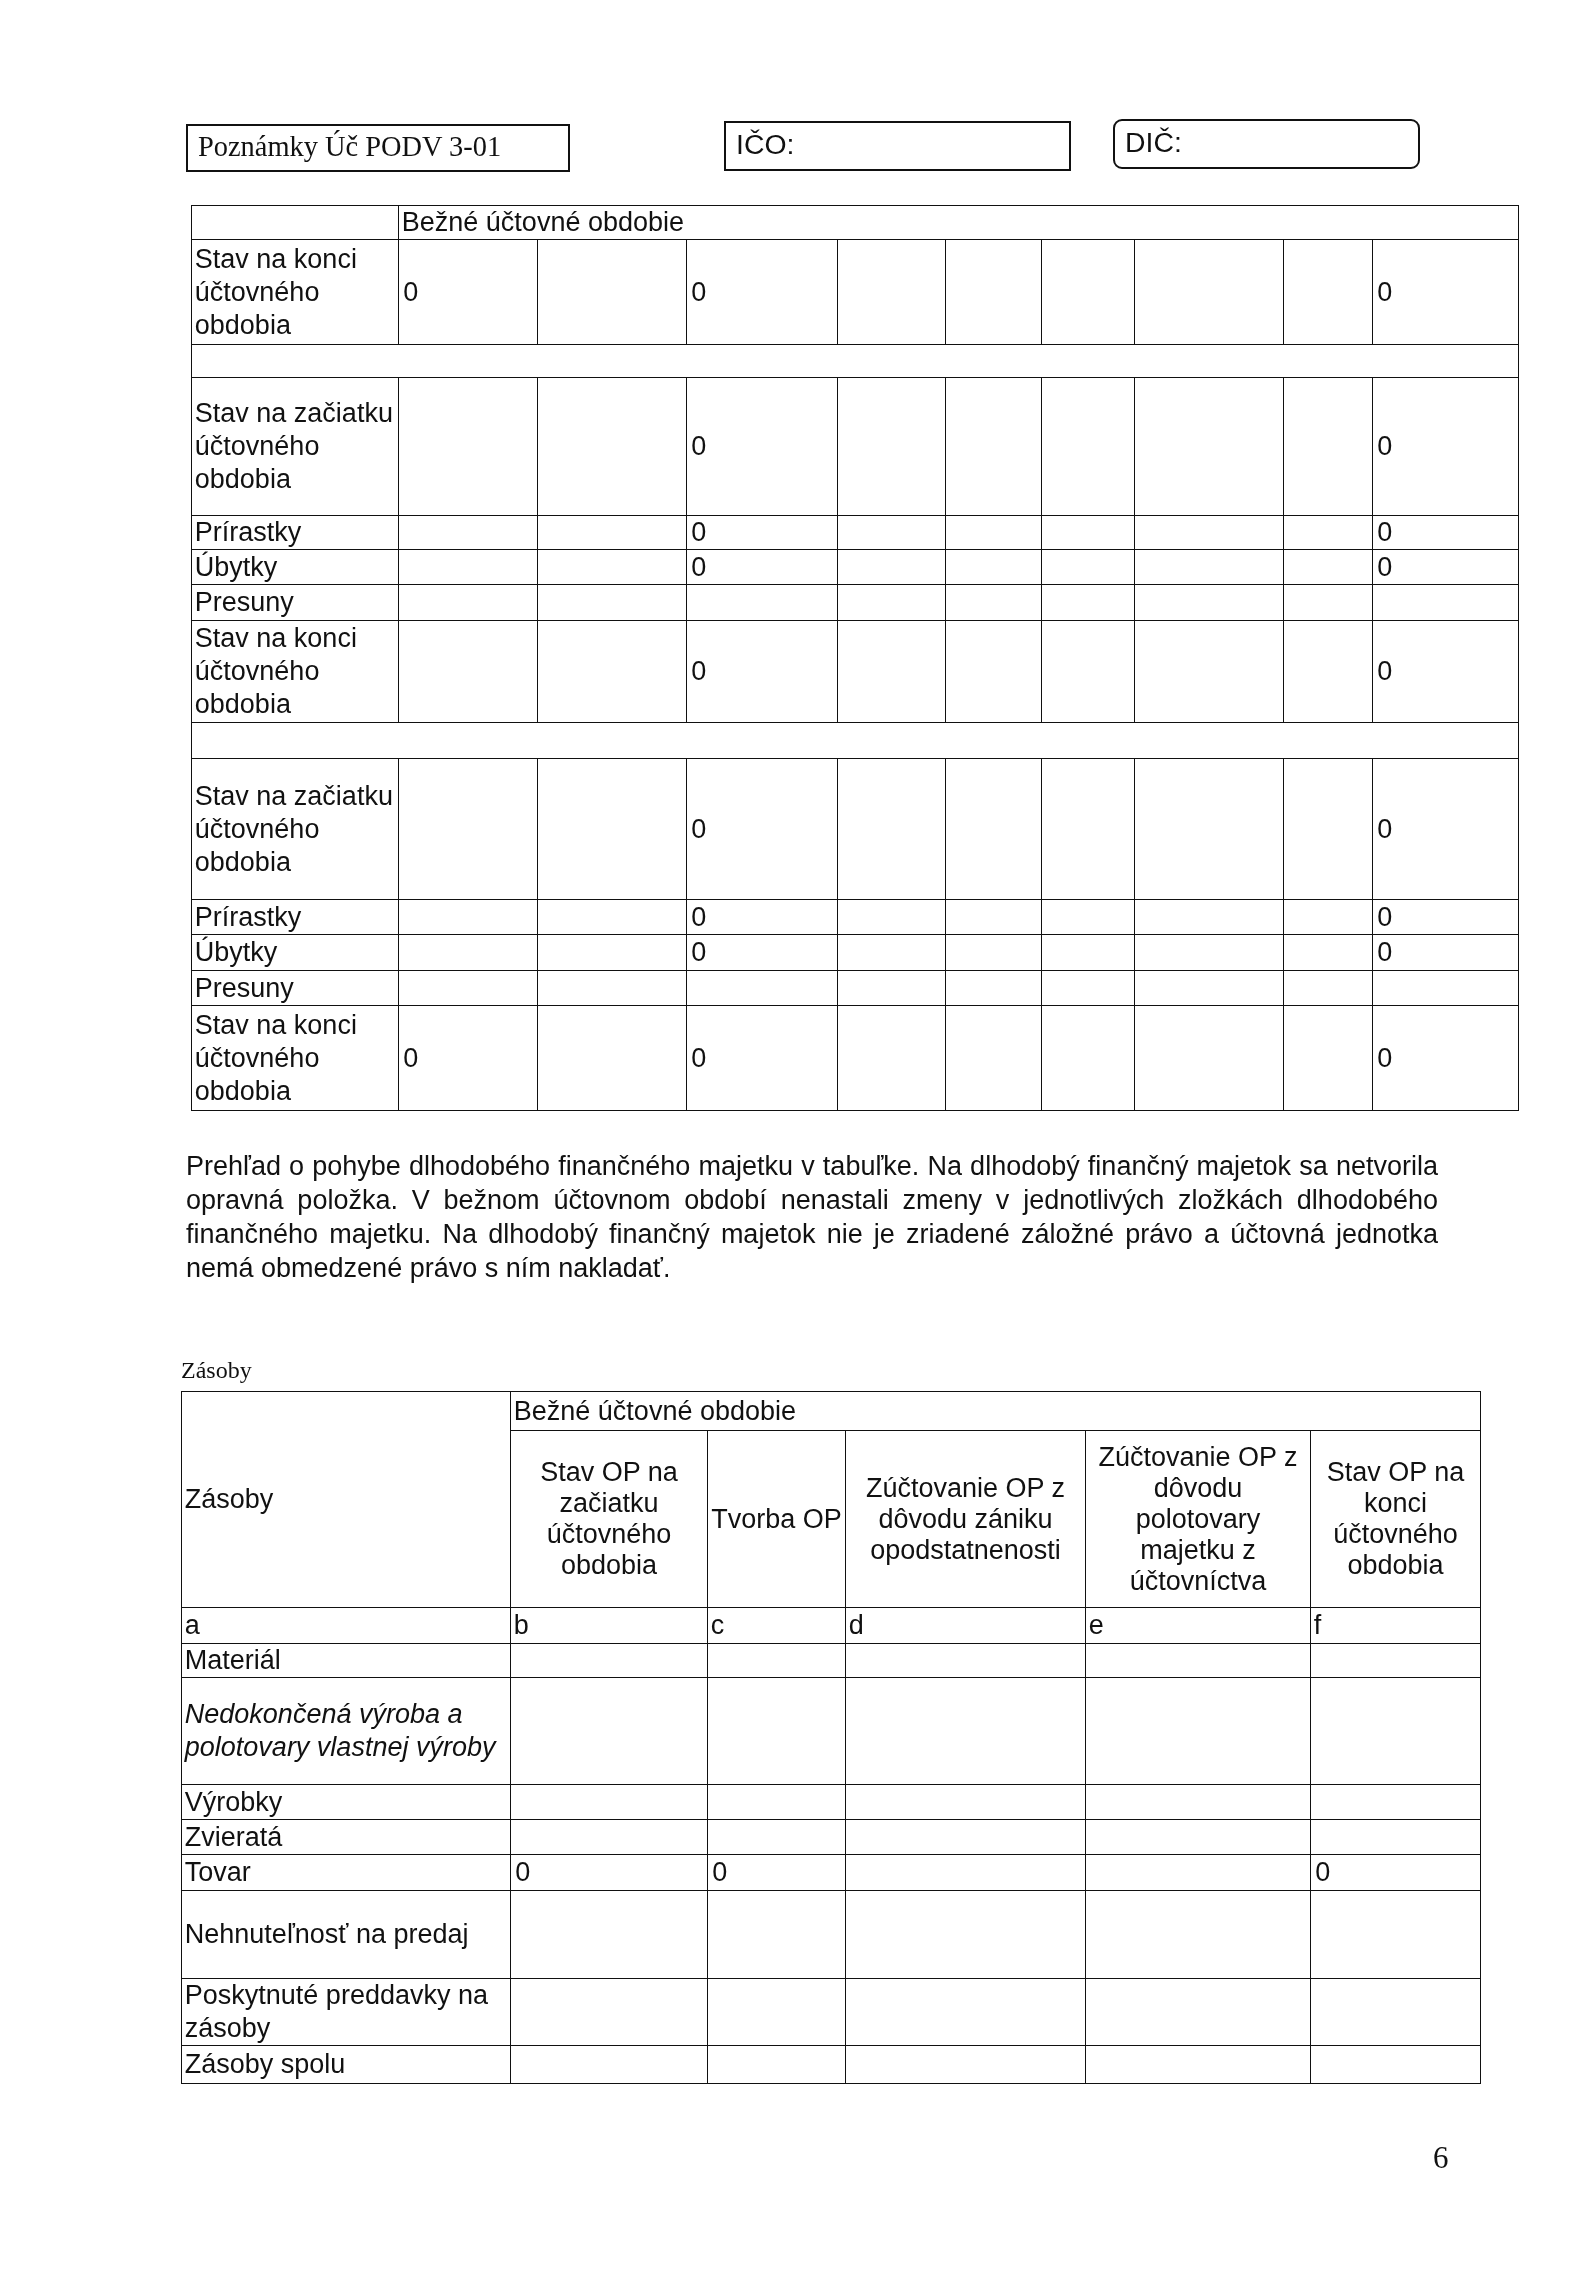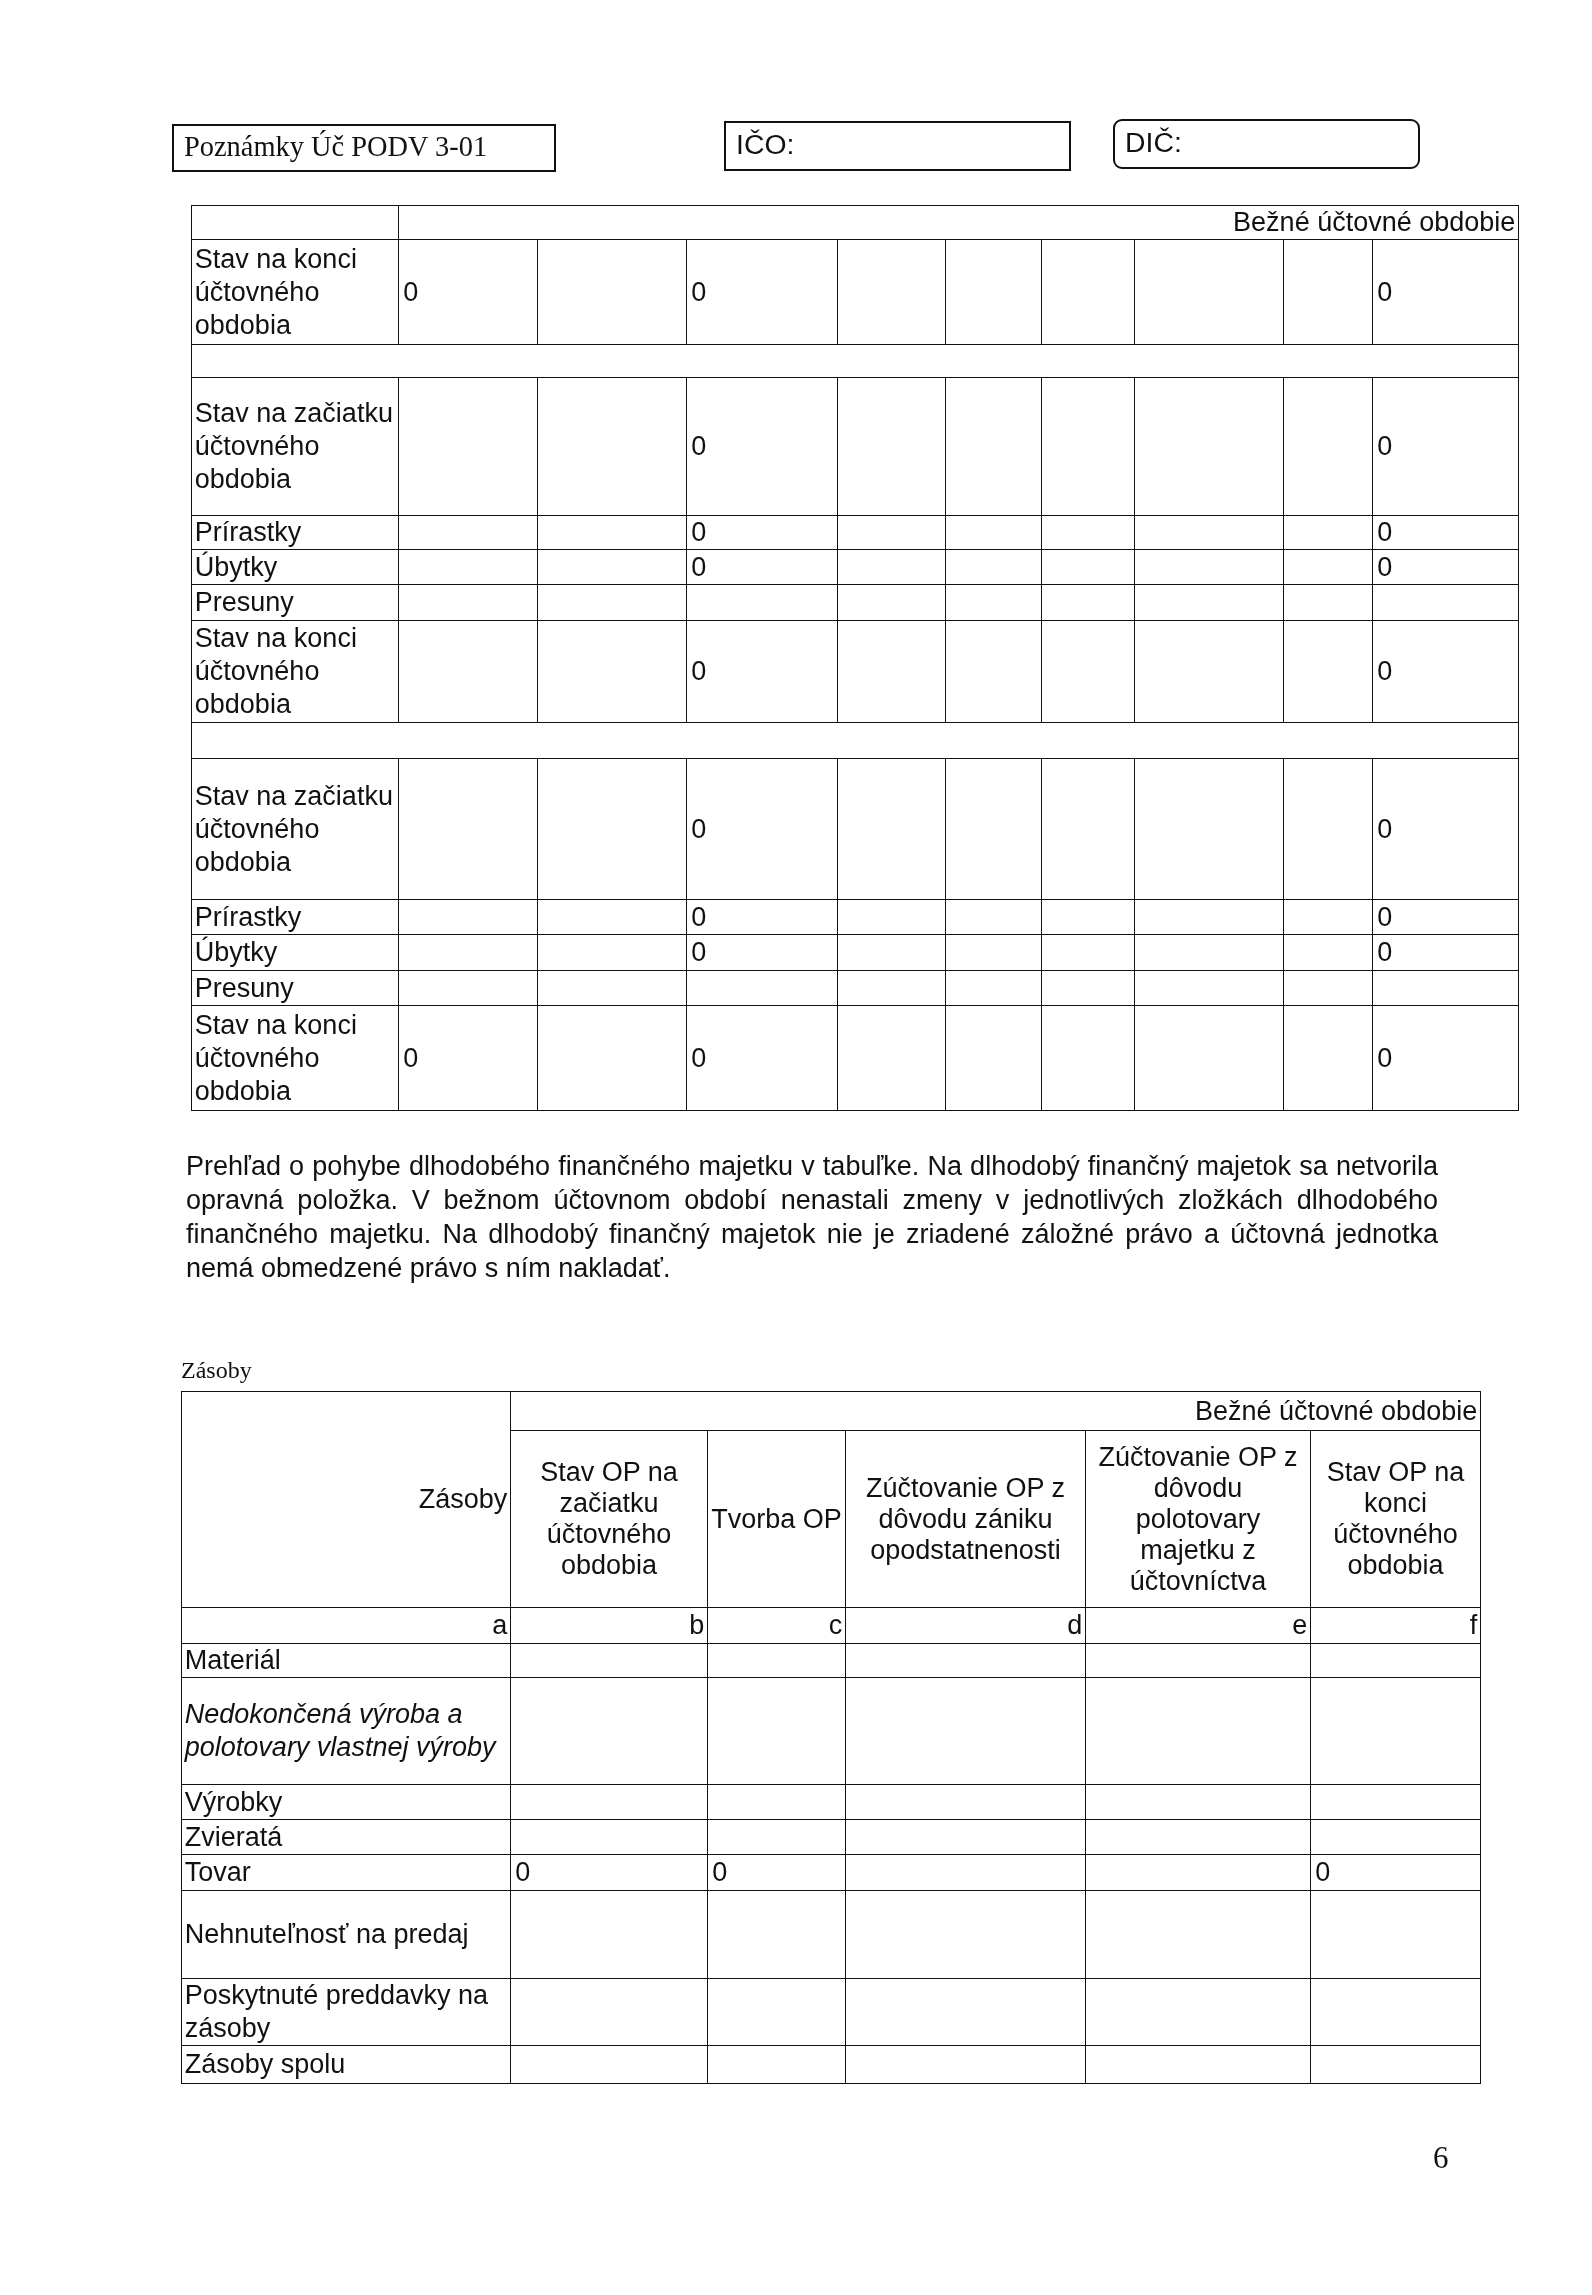--- a/index.html
+++ b/index.html
@@ -4,28 +4,28 @@
 <style>
   html, body { margin:0; padding:0; background:#ffffff; }
   body { width:1593px; height:2295px; position:relative; overflow:hidden; color:#111; font-family:"Liberation Sans", sans-serif; }
   .abs { position:absolute; box-sizing:border-box; }
   .serif { font-family:"Liberation Serif", serif; }
   .hbox { border:2.1px solid #111; font-size:28.4px; line-height:1; padding:7.1px 10px; white-space:nowrap; }
   table { border-collapse:collapse; table-layout:fixed; }
   td { border:1.4px solid #111; padding:0 2.8px; vertical-align:middle; font-size:27px; line-height:33px; overflow:hidden; }
   .tbl td.lbl { text-align:left; }
   .num { text-align:left; padding-left:4.3px; }
-  .center { text-align:right; }
+  .center { text-align:left; }
   .para { font-size:27px; line-height:34px; text-align:justify; }
   .hdr-c { text-align:center; line-height:31px; }
 </style>
 </head>
 <body>
 
-<div class="abs hbox serif" style="left:172px; top:124px; width:384px; height:48px;">
+<div class="abs hbox serif" style="left:186px; top:124px; width:384px; height:48px;">
   <span>Poznámky Úč PODV 3-01</span>
 </div>
 <div class="abs hbox" style="left:724px; top:121px; width:347px; height:50px; font-family:'Liberation Sans',sans-serif;">
   <span>IČO:</span>
   <span></span>
 </div>
 <div class="abs hbox" style="left:1113px; top:119px; width:307px; height:50px;border-radius:9px;">
   <span>DIČ:</span>
   <span></span>
 </div>

